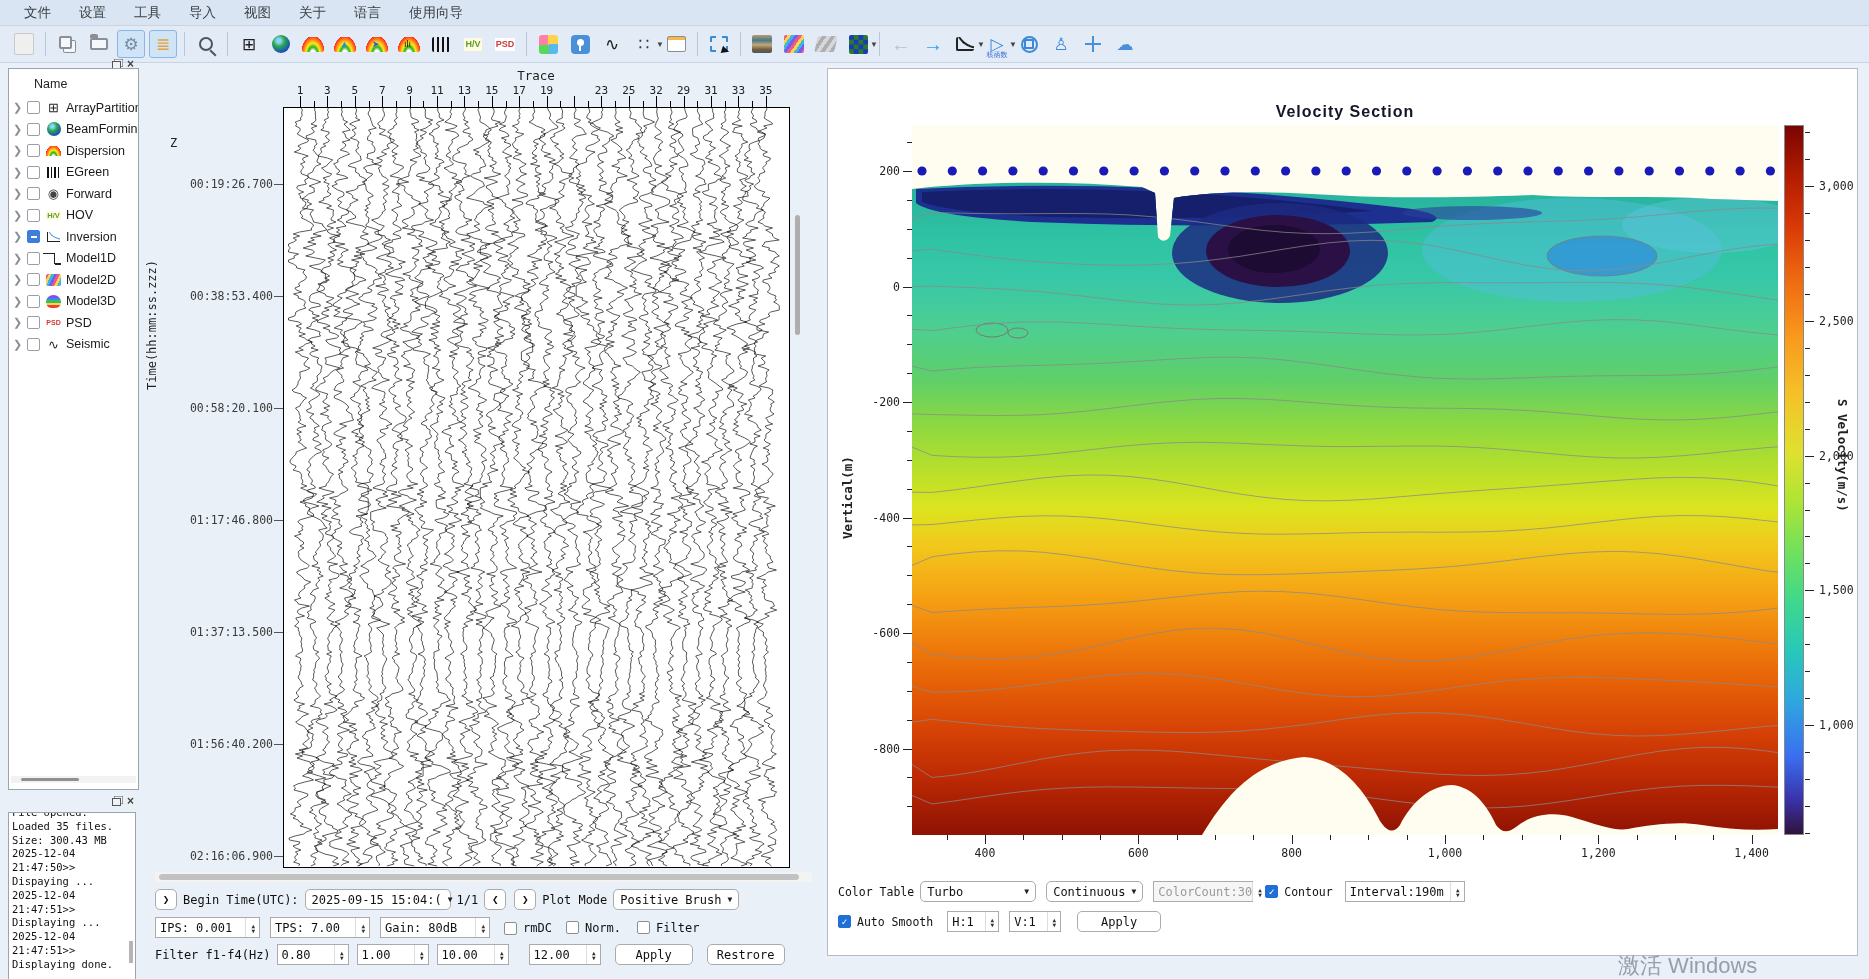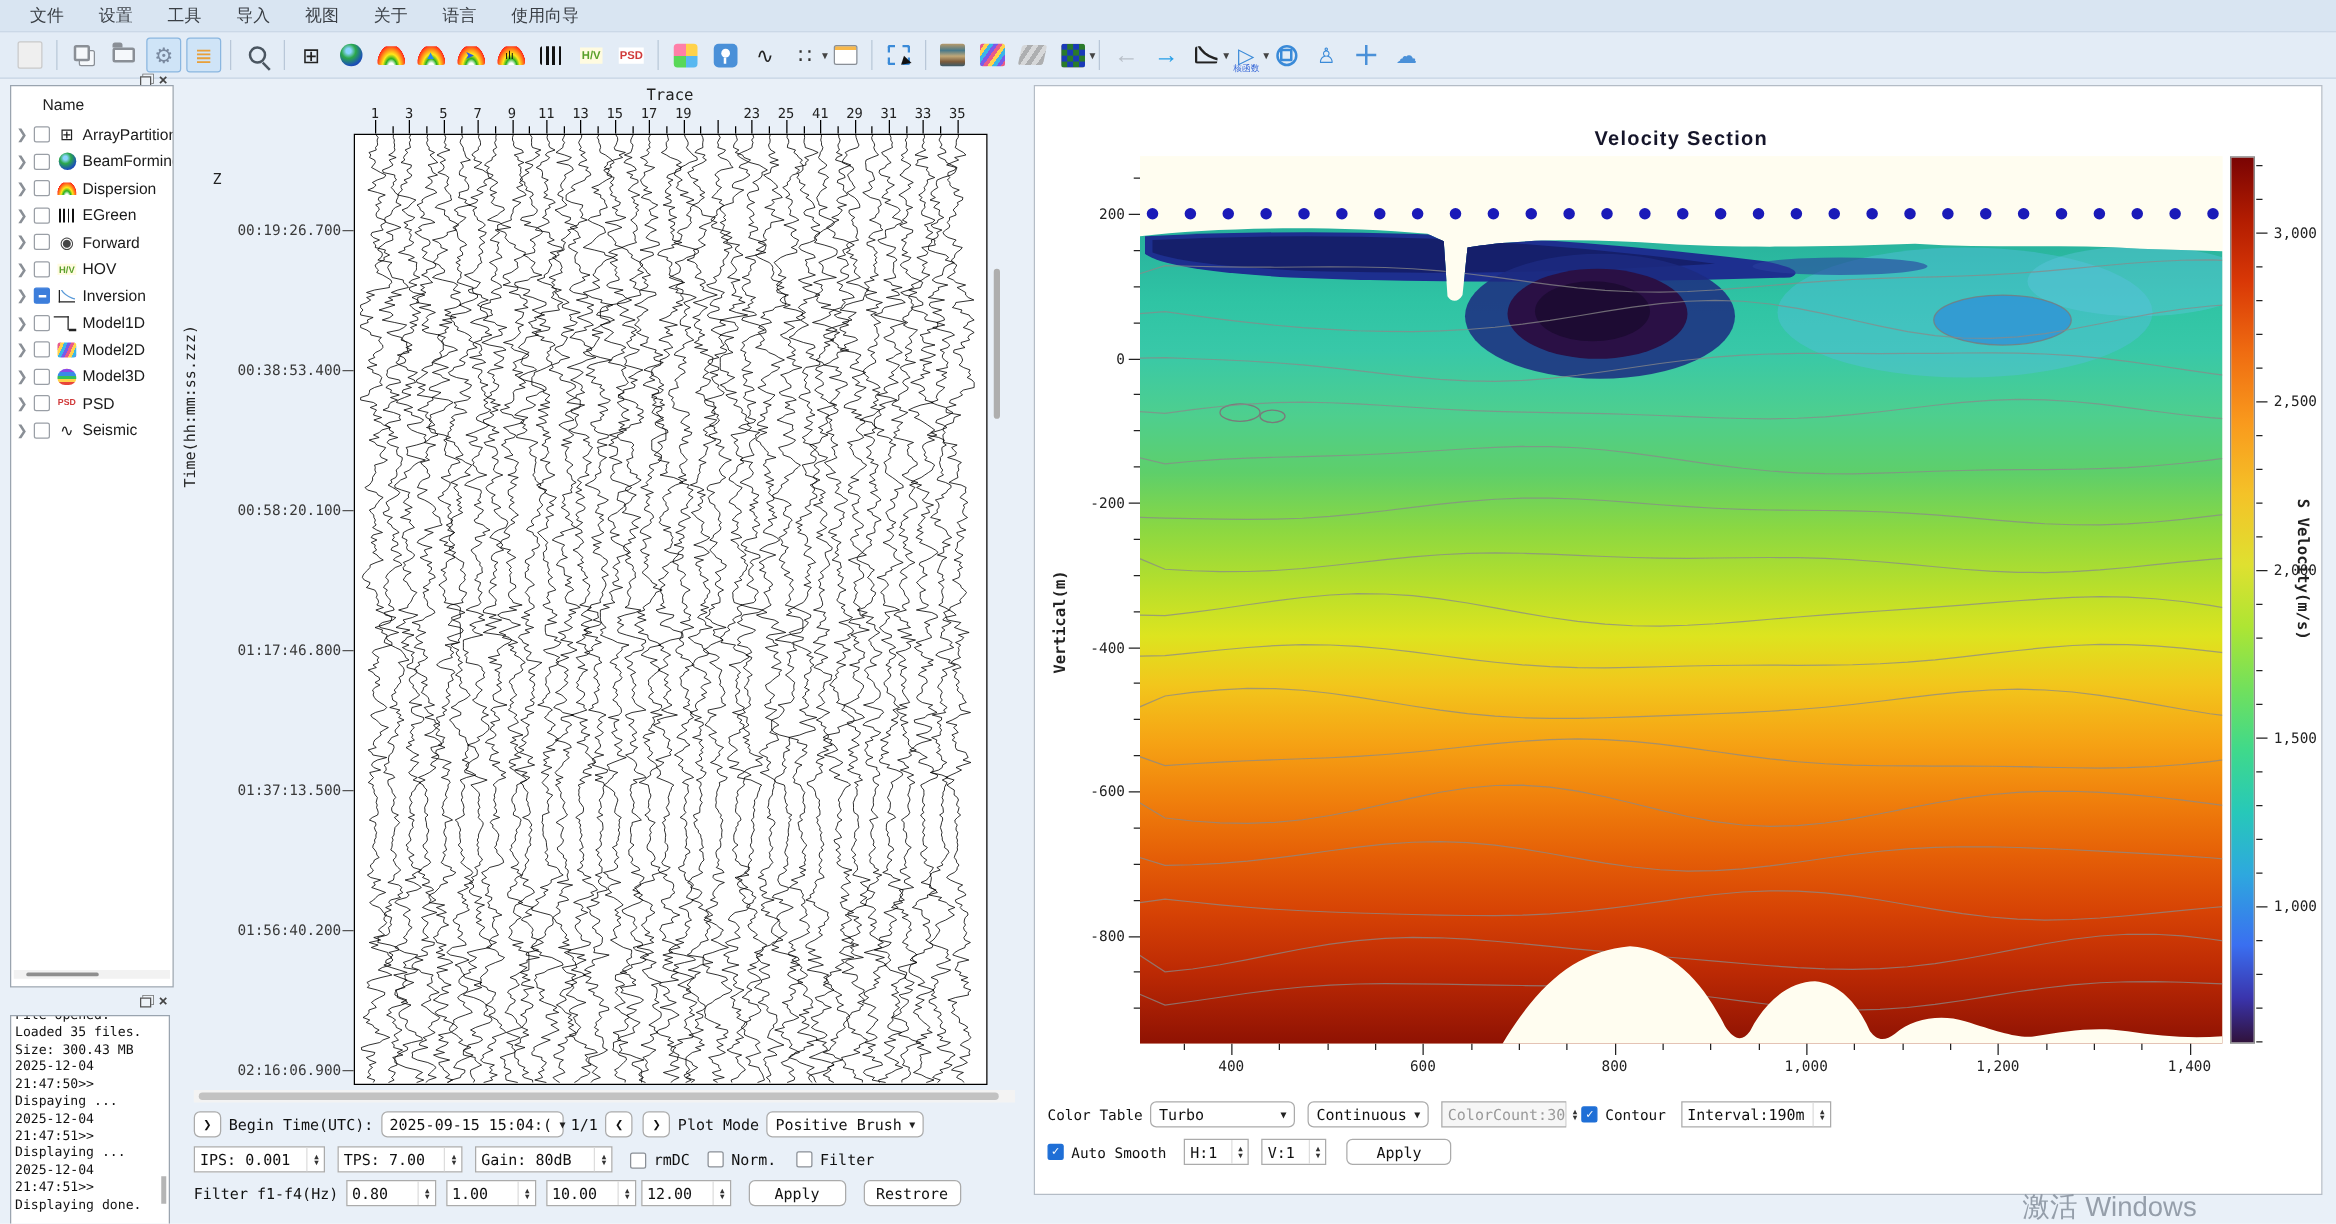--- a/index.html
+++ b/index.html
@@ -424,21 +424,21 @@
     <div class="seis-xtick" style="left: 574px; top: 96px; height: 11px;"></div>
     <div class="seis-xlabel mono" style="left: 574px; top: 84px; margin-top: 44px;">21</div>
     <div class="seis-xtick" style="left: 587.7px; top: 101px; height: 6px;"></div>
     <div class="seis-xtick" style="left: 601.4px; top: 96px; height: 11px;"></div>
     <div class="seis-xlabel mono" style="left: 601.4px; top: 84px;">23</div>
     <div class="seis-xtick" style="left: 615.1px; top: 101px; height: 6px;"></div>
     <div class="seis-xtick" style="left: 628.8px; top: 96px; height: 11px;"></div>
     <div class="seis-xlabel mono" style="left: 628.8px; top: 84px;">25</div>
     <div class="seis-xtick" style="left: 642.5px; top: 101px; height: 6px;"></div>
     <div class="seis-xtick" style="left: 656.2px; top: 96px; height: 11px;"></div>
-    <div class="seis-xlabel mono" style="left: 656.2px; top: 84px;">41</div>
+    <div class="seis-xlabel mono" style="left: 656.2px; top: 84px;">32</div>
     <div class="seis-xtick" style="left: 669.9px; top: 101px; height: 6px;"></div>
     <div class="seis-xtick" style="left: 683.6px; top: 96px; height: 11px;"></div>
     <div class="seis-xlabel mono" style="left: 683.6px; top: 84px; text-align: center;">29</div>
     <div class="seis-xtick" style="left: 697.3px; top: 101px; height: 6px;"></div>
     <div class="seis-xtick" style="left: 711px; top: 96px; height: 11px;"></div>
     <div class="seis-xlabel mono" style="left: 711px; top: 84px;">31</div>
     <div class="seis-xtick" style="left: 724.7px; top: 101px; height: 6px;"></div>
     <div class="seis-xtick" style="left: 738.4px; top: 96px; height: 11px;"></div>
     <div class="seis-xlabel mono" style="left: 738.4px; top: 84px;">33</div>
     <div class="seis-xtick" style="left: 752.1px; top: 101px; height: 6px;"></div>
@@ -556,21 +556,21 @@
       <span class="arrows">▲<br>▼</span>
     </div>
   <div class="spin" style="width:72px; margin-left:8px;">
       <span>1.00</span>
       <span class="arrows">▲<br>▼</span>
     </div>
   <div class="spin" style="width:72px; margin-left:8px;">
       <span>10.00</span>
       <span class="arrows">▲<br>▼</span>
     </div>
-  <div class="spin" style="width:72px; margin-left:4px;">
+  <div class="spin" style="width:72px; margin-left:20px;">
       <span>12.00</span>
       <span class="arrows">▲<br>▼</span>
     </div>
   <div class="btn" style="width:78px; margin-left:14px;">Apply</div>
   <div class="btn" style="width:78px; margin-left:14px;">Restrore</div>
 </div>
 
 <div id="velpanel">
   <div id="vel-title">Velocity Section</div>
   <div id="vel-plot">

